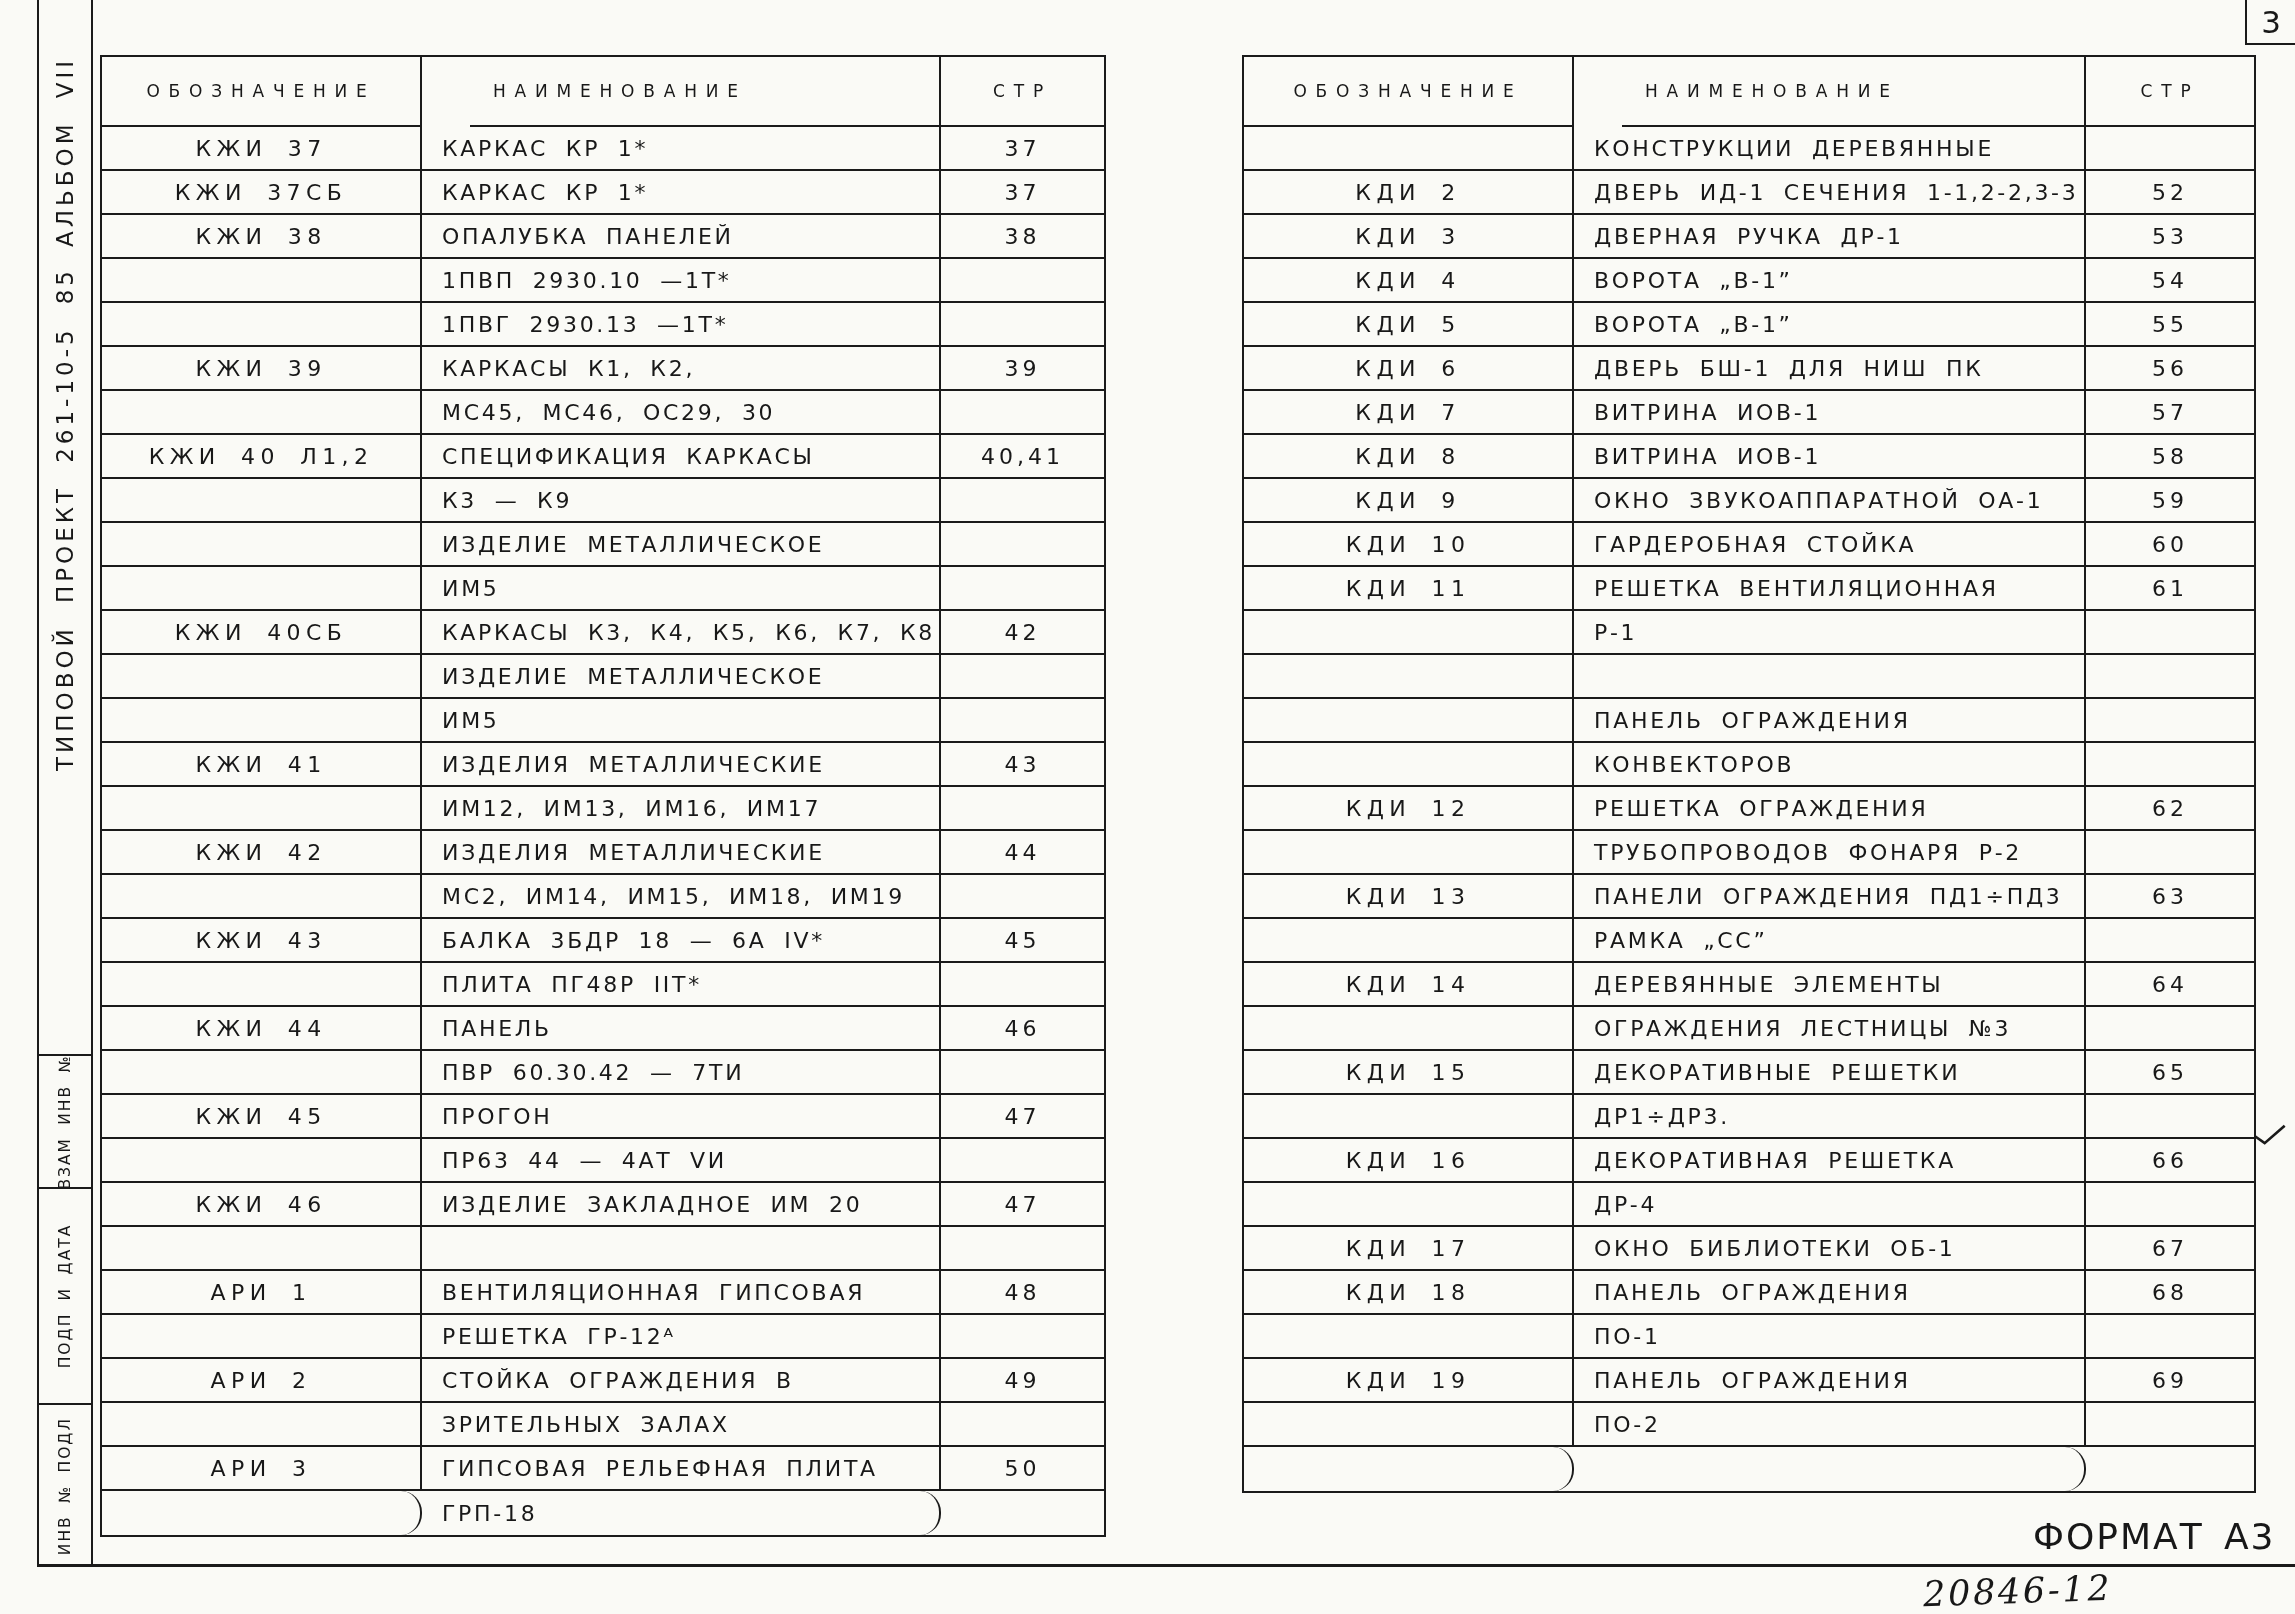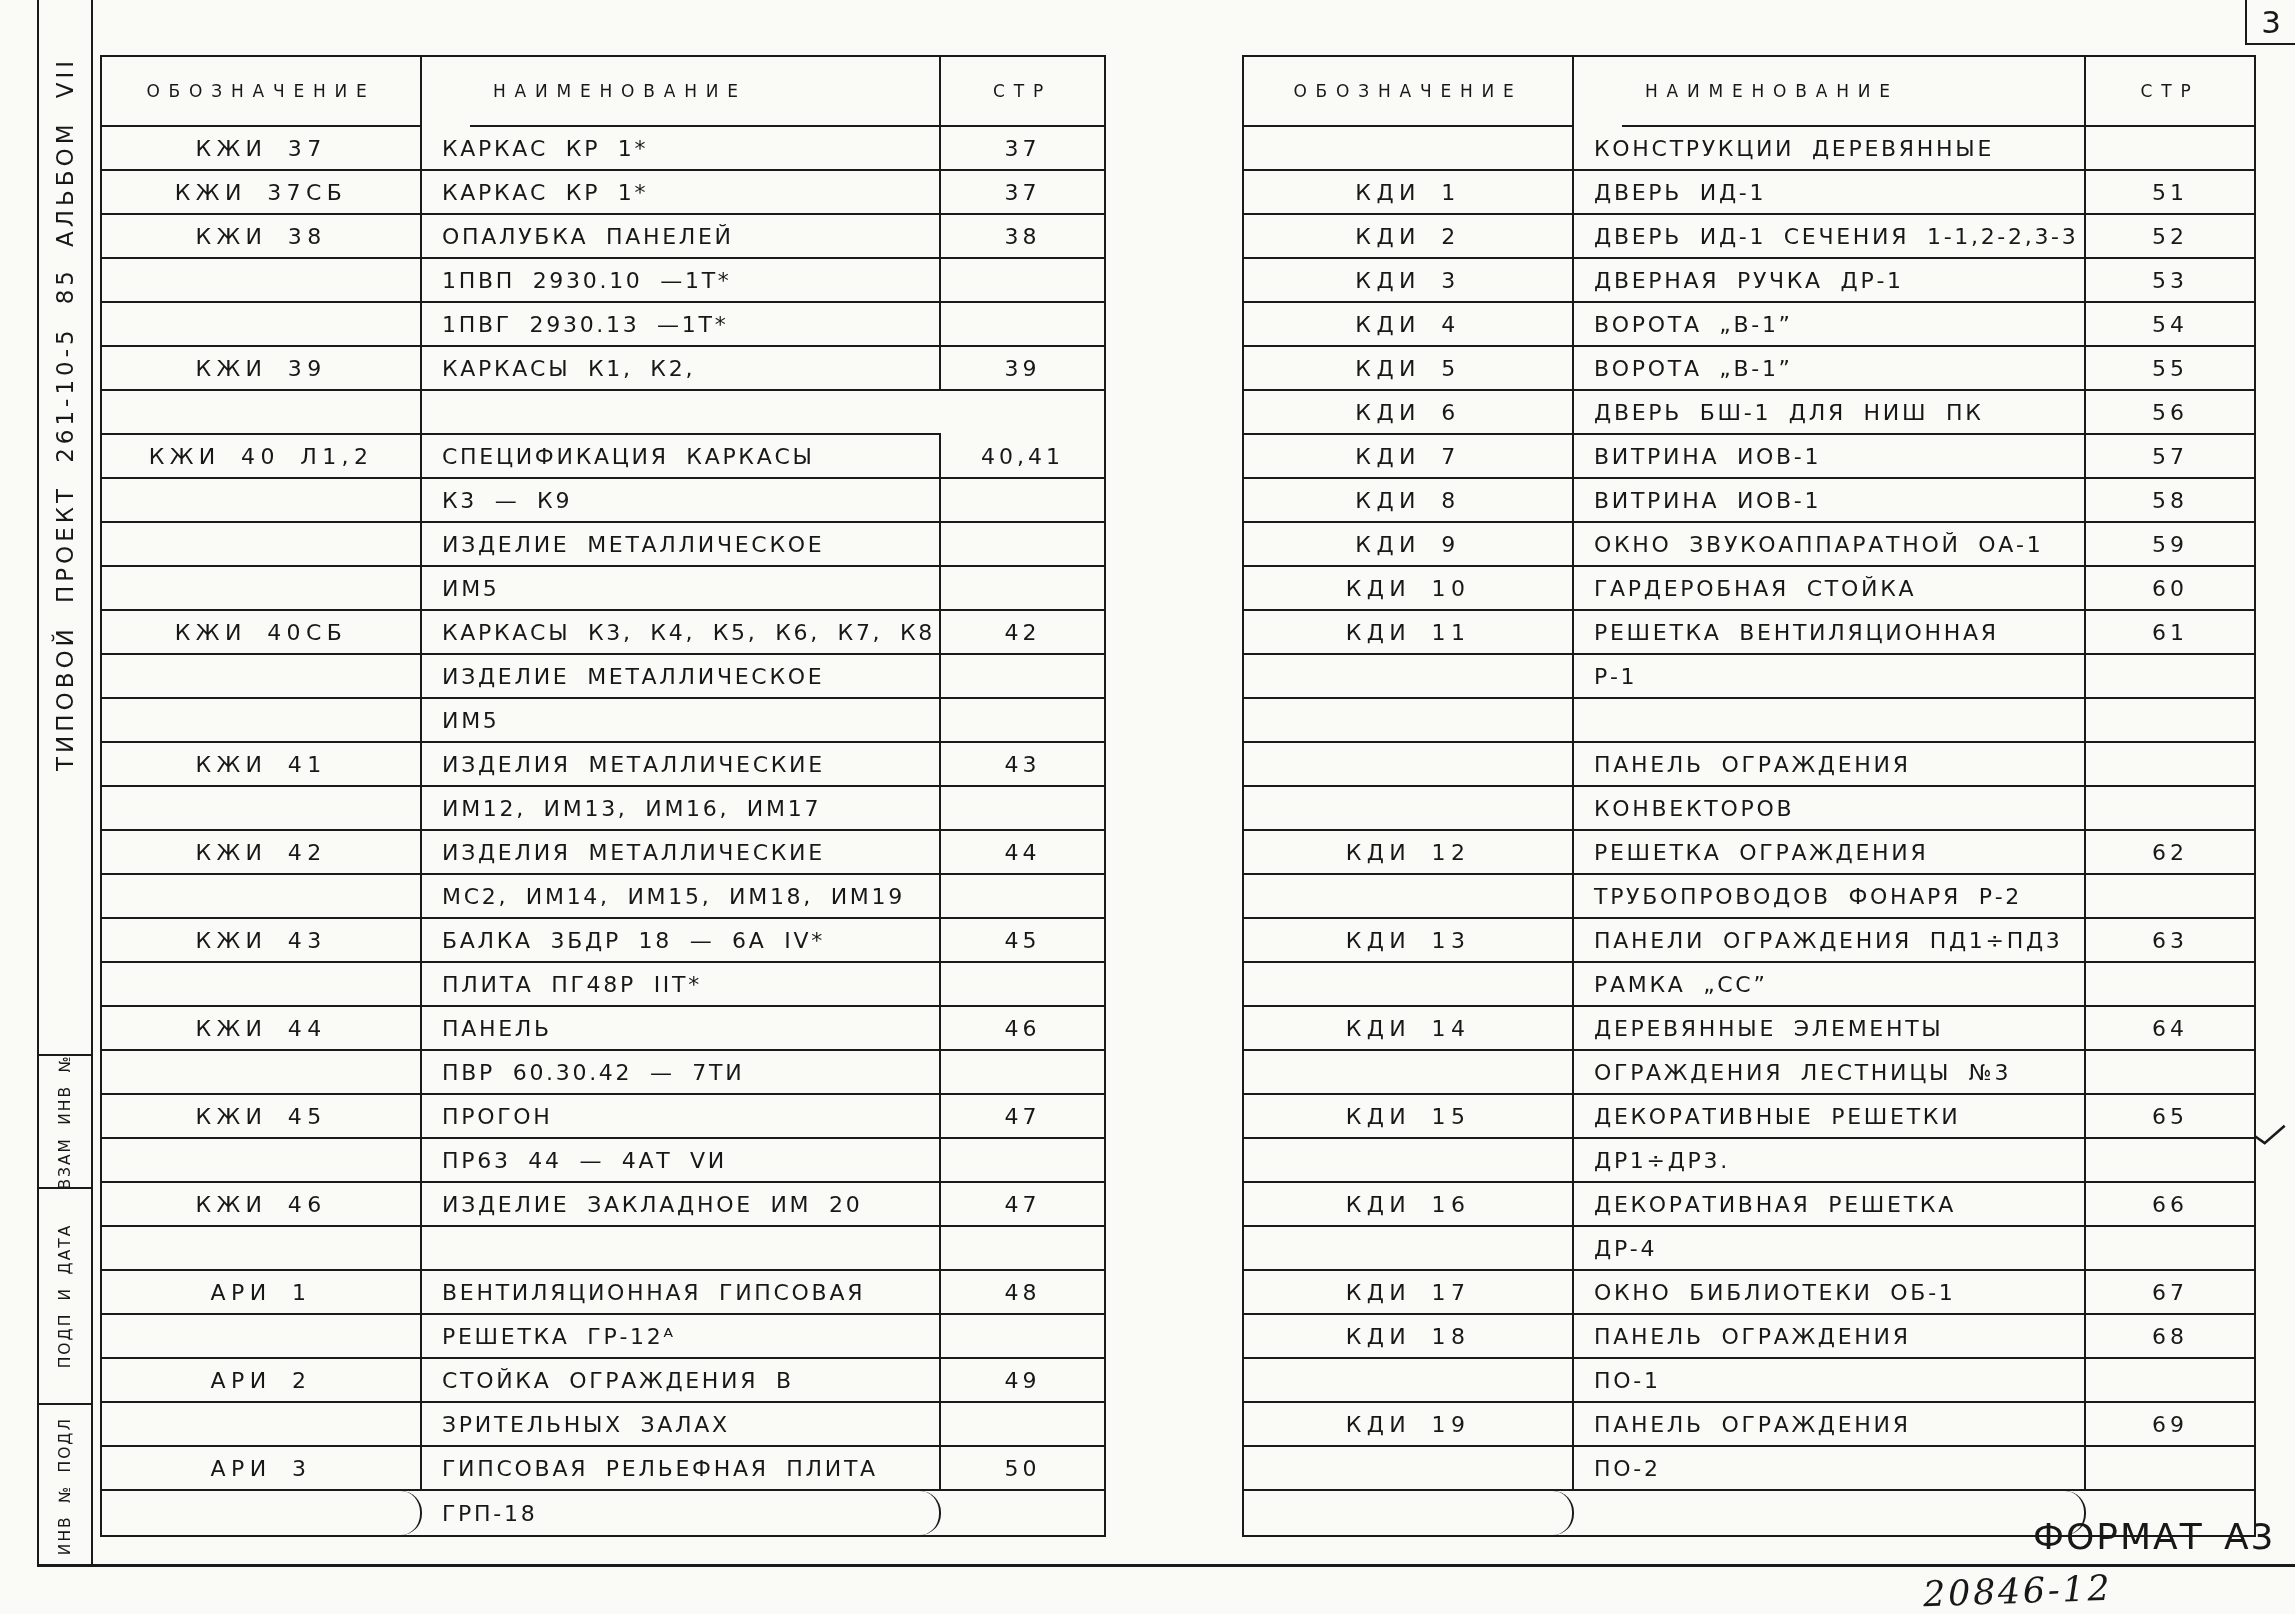--- a/index.html
+++ b/index.html
@@ -125,20 +125,21 @@
       <div class="t-cell c-name">1ПВГ 2930.13 —1Т*</div>
       <div class="t-cell c-page"></div>
     </div>
     <div class="t-row">
       <div class="t-cell c-des">КЖИ 39</div>
       <div class="t-cell c-name">КАРКАСЫ К1, К2,</div>
       <div class="t-cell c-page">39</div>
     </div>
     <div class="t-row">
       <div class="t-cell c-des"></div>
+      <div class="t-cell c-name">МС45, МС46, ОС29, 30</div>
       <div class="t-cell c-page"></div>
     </div>
     <div class="t-row">
       <div class="t-cell c-des">КЖИ 40 Л1,2</div>
       <div class="t-cell c-name">СПЕЦИФИКАЦИЯ КАРКАСЫ</div>
       <div class="t-cell c-page">40,41</div>
     </div>
     <div class="t-row">
       <div class="t-cell c-des"></div>
       <div class="t-cell c-name">К3 — К9</div>
@@ -266,25 +267,20 @@
     <div class="t-cell c-des">ОБОЗНАЧЕНИЕ</div>
     <div class="t-cell c-name">НАИМЕНОВАНИЕ</div>
     <div class="t-cell c-page">СТР</div>
   </div>
 <div class="t-row">
       <div class="t-cell c-des"></div>
       <div class="t-cell c-name">КОНСТРУКЦИИ ДЕРЕВЯННЫЕ</div>
       <div class="t-cell c-page"></div>
     </div>
     <div class="t-row">
-      <div class="t-cell c-des">КДИ 1</div>
-      <div class="t-cell c-name">ДВЕРЬ ИД-1</div>
-      <div class="t-cell c-page">51</div>
-    </div>
-    <div class="t-row">
       <div class="t-cell c-des">КДИ 2</div>
       <div class="t-cell c-name">ДВЕРЬ ИД-1 СЕЧЕНИЯ 1-1,2-2,3-3</div>
       <div class="t-cell c-page">52</div>
     </div>
     <div class="t-row">
       <div class="t-cell c-des">КДИ 3</div>
       <div class="t-cell c-name">ДВЕРНАЯ РУЧКА ДР-1</div>
       <div class="t-cell c-page">53</div>
     </div>
     <div class="t-row">

